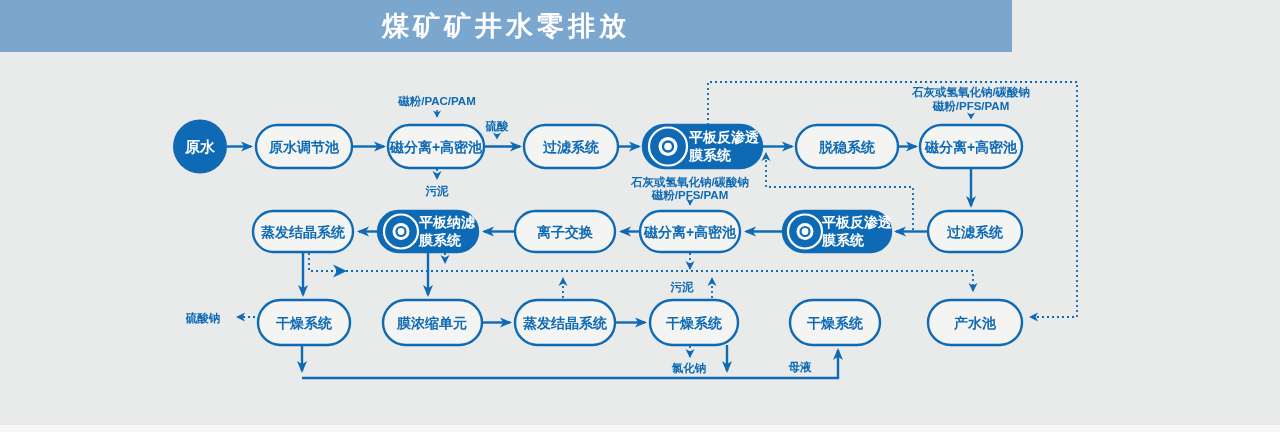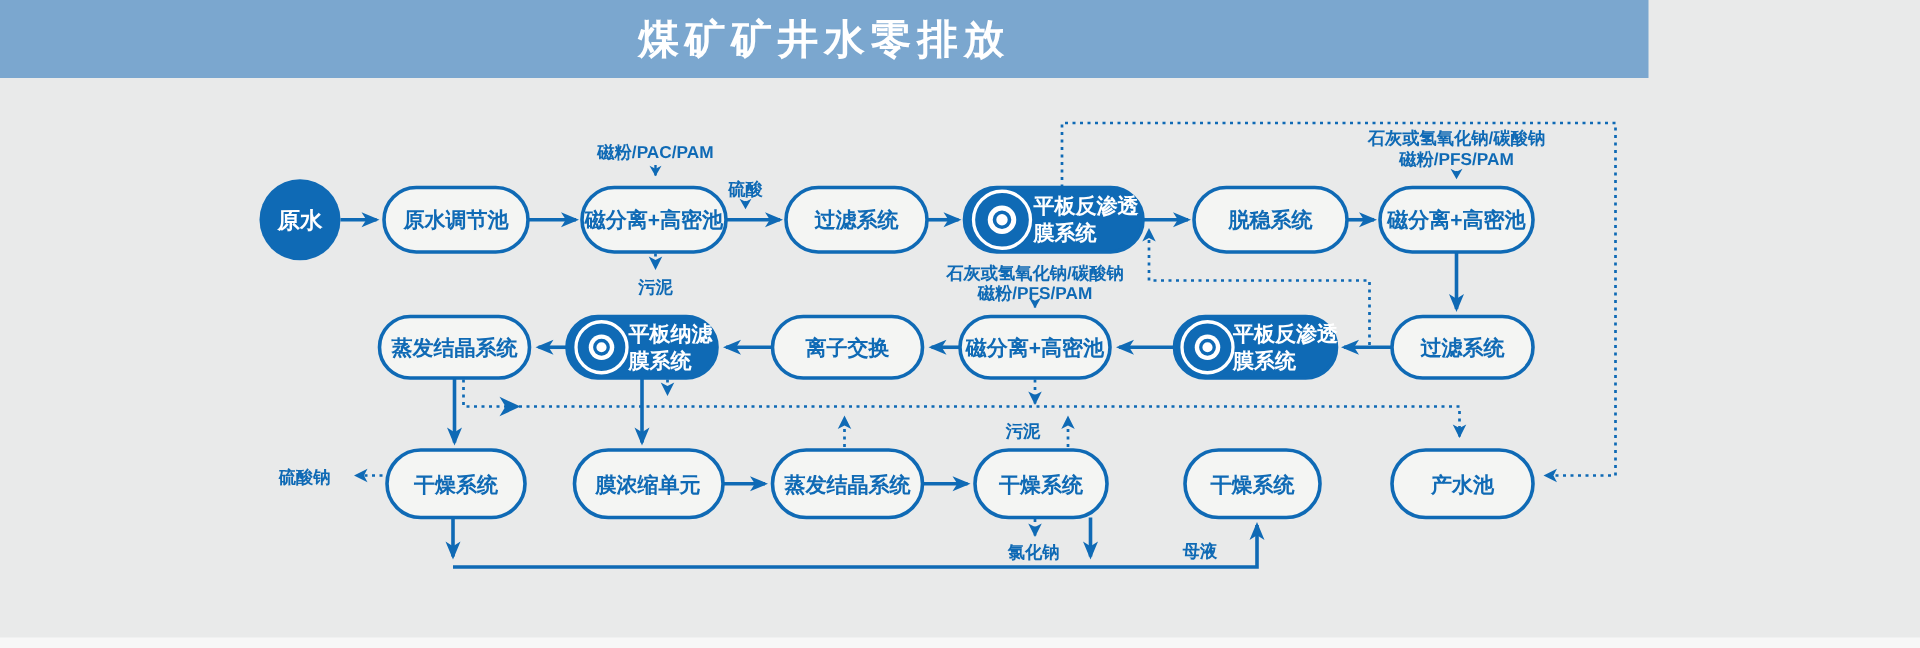--- a/index.html
+++ b/index.html
@@ -1,18 +1,18 @@
 <!DOCTYPE html>
 <html><head>
 <meta charset="utf-8">
 <style>
   html,body{margin:0;padding:0;}
   body{width:1280px;height:432px;background:#e9eaea;overflow:hidden;position:relative;
        font-family:"Liberation Sans","DejaVu Sans",sans-serif;}
-  .header{position:absolute;top:0;left:0;width:1099px;height:52px;background:#7ba7cf;}
+  .header{position:absolute;top:0;left:0;width:1012px;height:52px;background:#7ba7cf;}
   .header h1{margin:0;height:52px;line-height:52px;text-align:center;color:#ffffff;
              font-size:27px;font-weight:bold;letter-spacing:4px;}
   .diagram{position:absolute;top:0;left:0;}
   .footer-strip{position:absolute;left:0;bottom:0;width:1280px;height:7px;background:#f7f7f7;}
   .pill{fill:#f4f5f3;stroke:#0f6ab5;stroke-width:2.4;}
   .pillf{fill:#0f6ab5;stroke:#0f6ab5;stroke-width:2.4;}
   .lbl{fill:#0f6ab5;font-size:14px;font-weight:bold;text-anchor:middle;}
   .lblw{fill:#ffffff;font-size:14px;font-weight:bold;text-anchor:start;}
   .lblc{fill:#ffffff;font-size:15px;font-weight:bold;text-anchor:middle;}
   .ann{fill:#0f6ab5;font-size:11.5px;font-weight:bold;text-anchor:middle;}

